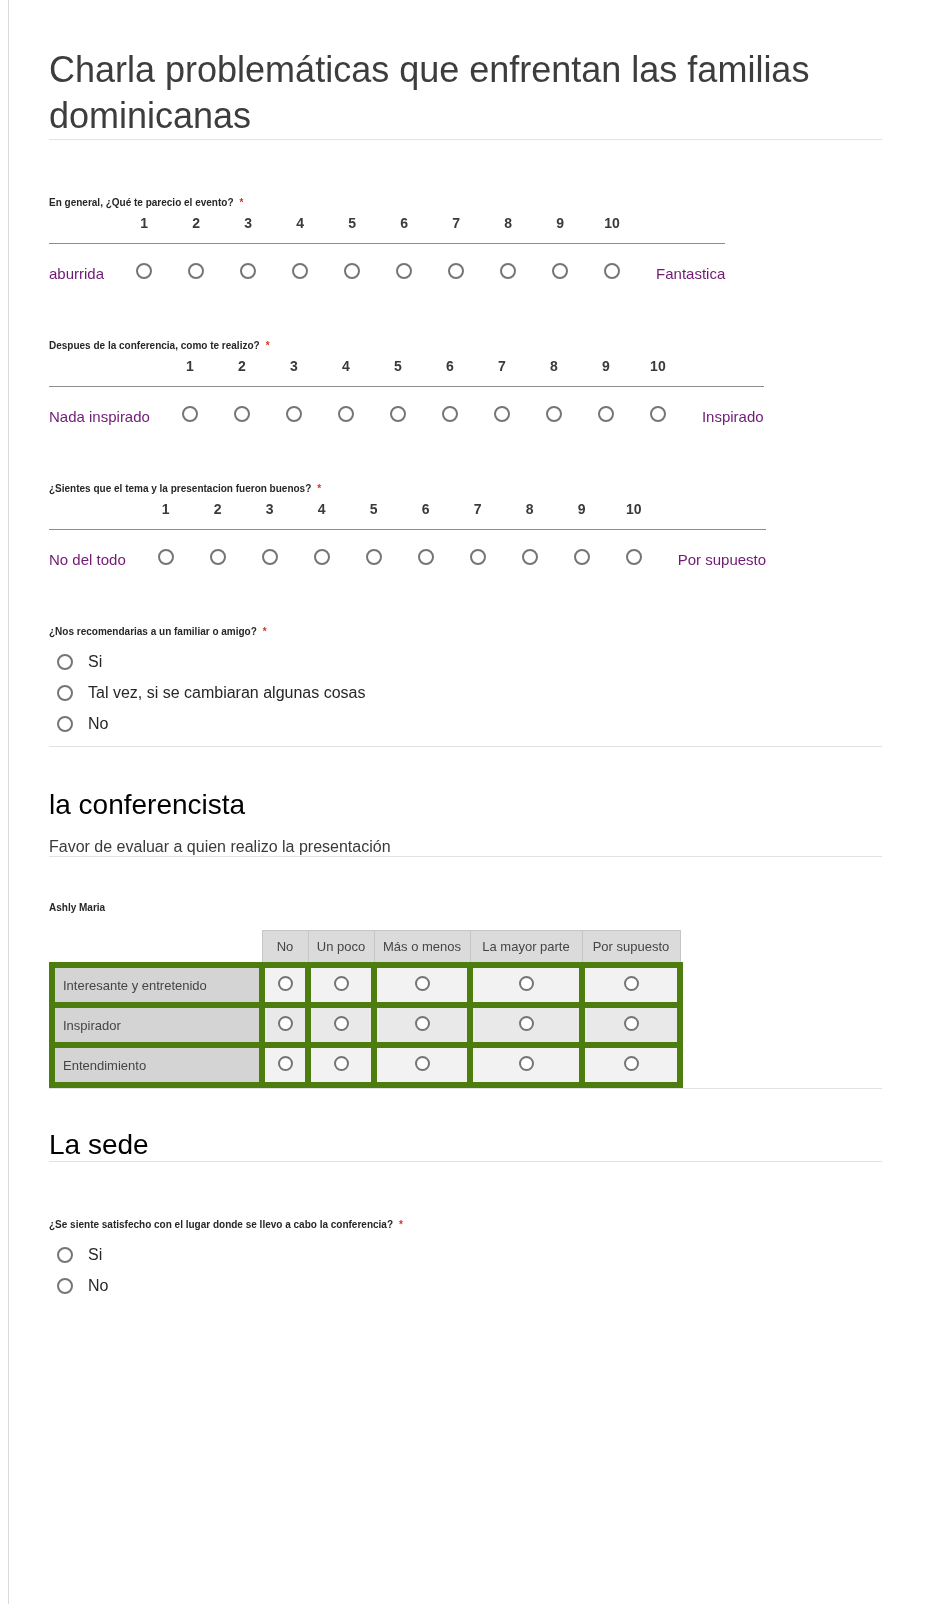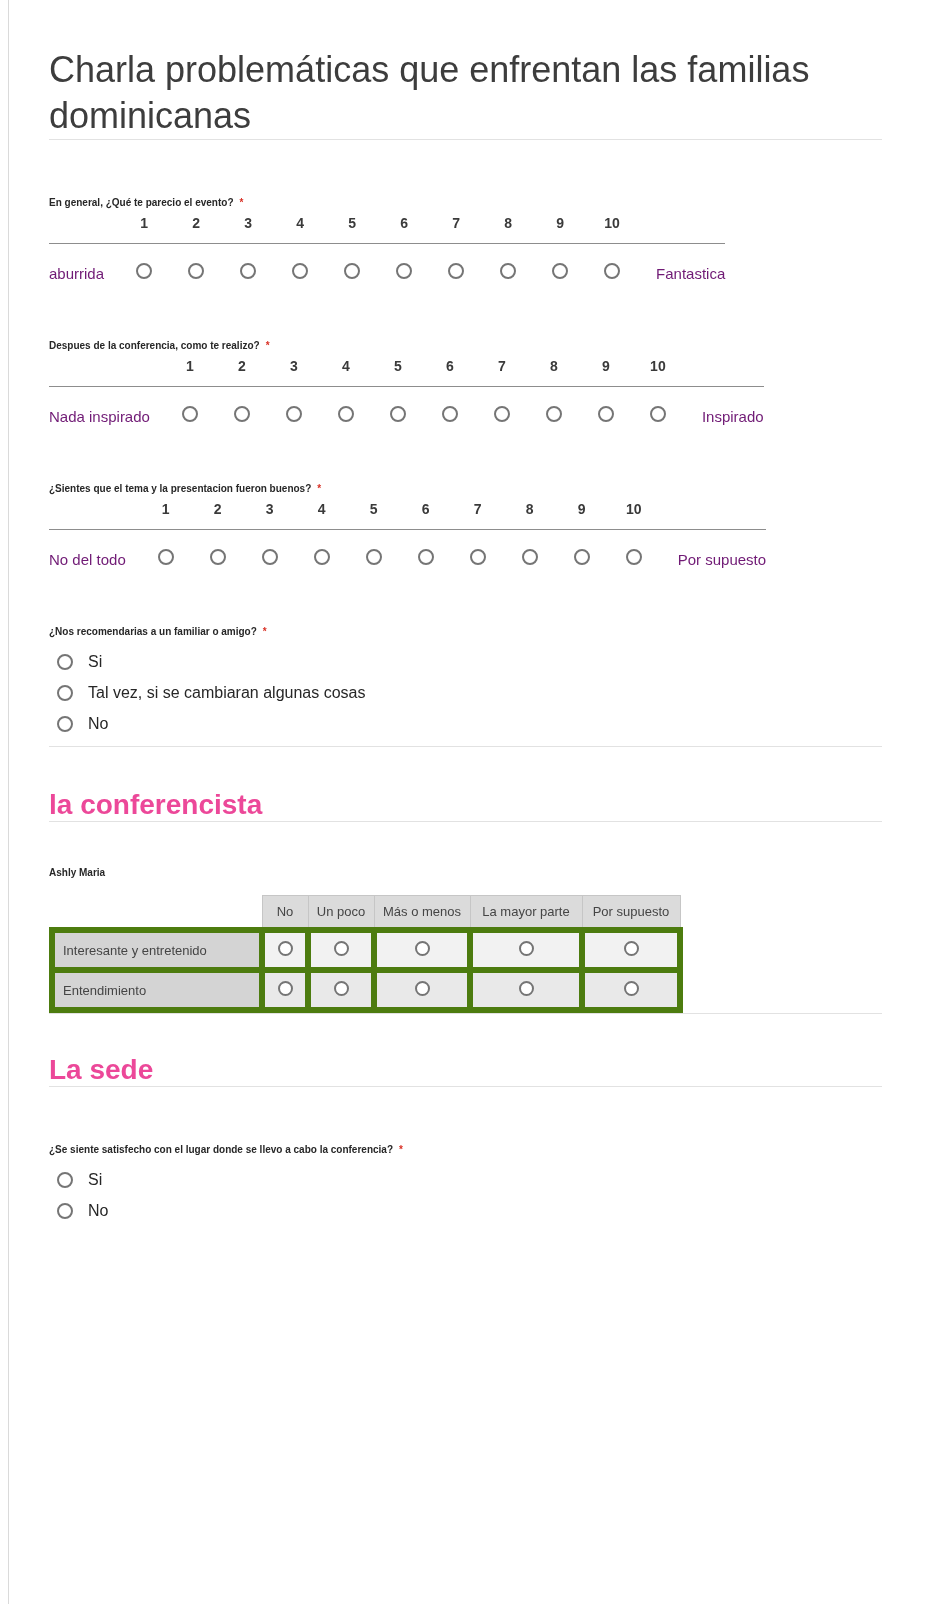--- a/index.html
+++ b/index.html
@@ -69,22 +69,22 @@
   }
 
   .options { margin-top: 16px; padding-left: 8px; }
   .option { display: flex; align-items: center; margin-bottom: 13px; }
   .option .radio { flex: 0 0 auto; margin-right: 15px; }
   .option-label { font-size: 16px; color: #272727; }
 
   .section-title {
     margin: 42px 0 0 0;
     font-size: 28px;
-    font-weight: bold;
-    color: #ec4899;
+    font-weight: normal;
+    color: #000000;
   }
   .section-title.venue { margin-top: 40px; }
   .section-desc { margin: 17px 0 0 0; font-size: 16px; color: #3a3a3a; }
 
   .grid-q-title { margin-top: 45px; }
   table.grid { border-collapse: collapse; margin-top: 17px; font-size: 13px; }
   .c-label { width: 210px; }
   .c-no { width: 46px; }
   .c-unpoco { width: 66px; }
   .c-masomenos { width: 96px; }
@@ -240,20 +240,21 @@
         <div class="option">
           <span class="radio"></span>
           <span class="option-label">No</span>
         </div>
       </div>
     </div>
 
     <hr class="divider d2">
 
     <h2 class="section-title">la conferencista</h2>
+    <p class="section-desc">Favor de evaluar a quien realizo la presentación</p>
 
     <hr class="divider d3">
 
     <div class="q-title grid-q-title">Ashly Maria</div>
 
     <table class="grid">
       <colgroup>
         <col class="c-label">
           <col class="c-no">
           <col class="c-unpoco">
@@ -274,20 +275,28 @@
       <tbody>
         <tr>
           <td class="rowlab">Interesante y entretenido</td>
           <td class="cell"><span class="radio"></span></td>
           <td class="cell"><span class="radio"></span></td>
           <td class="cell"><span class="radio"></span></td>
           <td class="cell"><span class="radio"></span></td>
           <td class="cell"><span class="radio"></span></td>
         </tr>
         <tr>
+          <td class="rowlab">Inspirador</td>
+          <td class="cell"><span class="radio"></span></td>
+          <td class="cell"><span class="radio"></span></td>
+          <td class="cell"><span class="radio"></span></td>
+          <td class="cell"><span class="radio"></span></td>
+          <td class="cell"><span class="radio"></span></td>
+        </tr>
+        <tr>
           <td class="rowlab">Entendimiento</td>
           <td class="cell"><span class="radio"></span></td>
           <td class="cell"><span class="radio"></span></td>
           <td class="cell"><span class="radio"></span></td>
           <td class="cell"><span class="radio"></span></td>
           <td class="cell"><span class="radio"></span></td>
         </tr>
       </tbody>
     </table>
 

